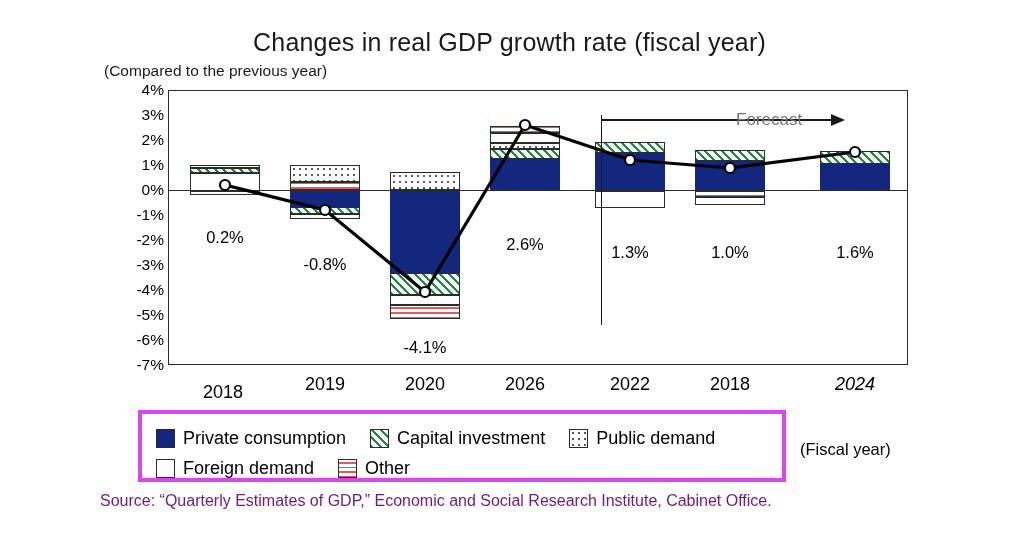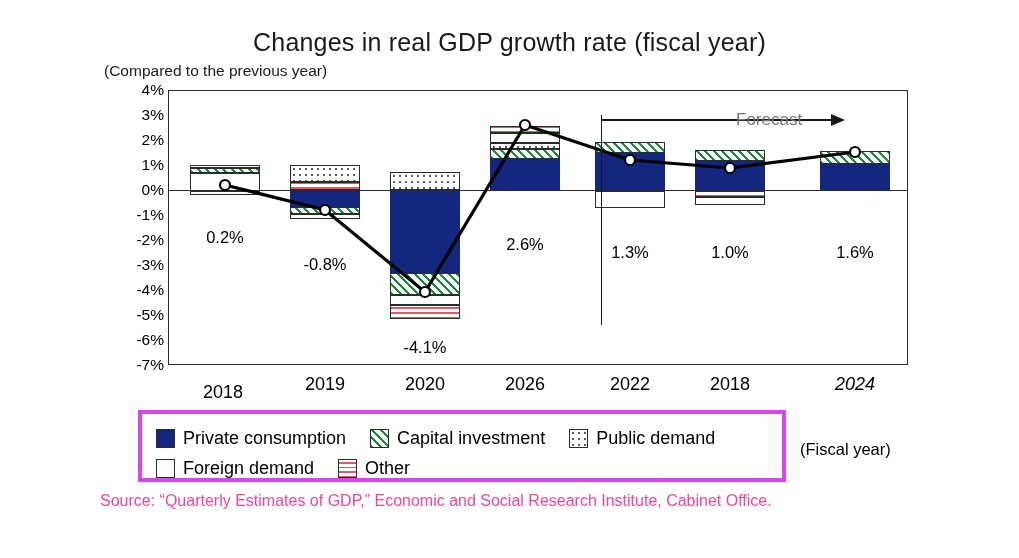--- a/index.html
+++ b/index.html
@@ -171,21 +171,21 @@
     left: 800px;
     top: 418px;
     font-size: 16.5px;
     margin-top: 22px;
   }
   .source {
     position: absolute;
     left: 100px;
     top: 492px;
     font-size: 16px;
-    color: #ec4899;
+    color: #701a75;
   }
 </style>
 </head>
 <body>
 
 <div id="root">
 
   <div class="title">Changes in real GDP growth rate (fiscal year)</div>
   <div class="subtitle">(Compared to the previous year)</div>
 

